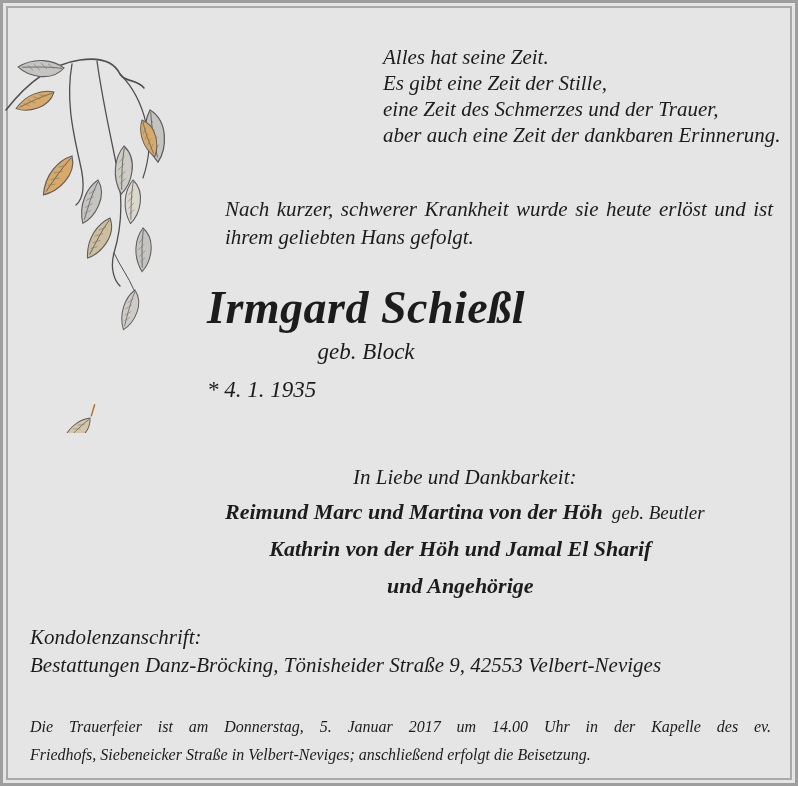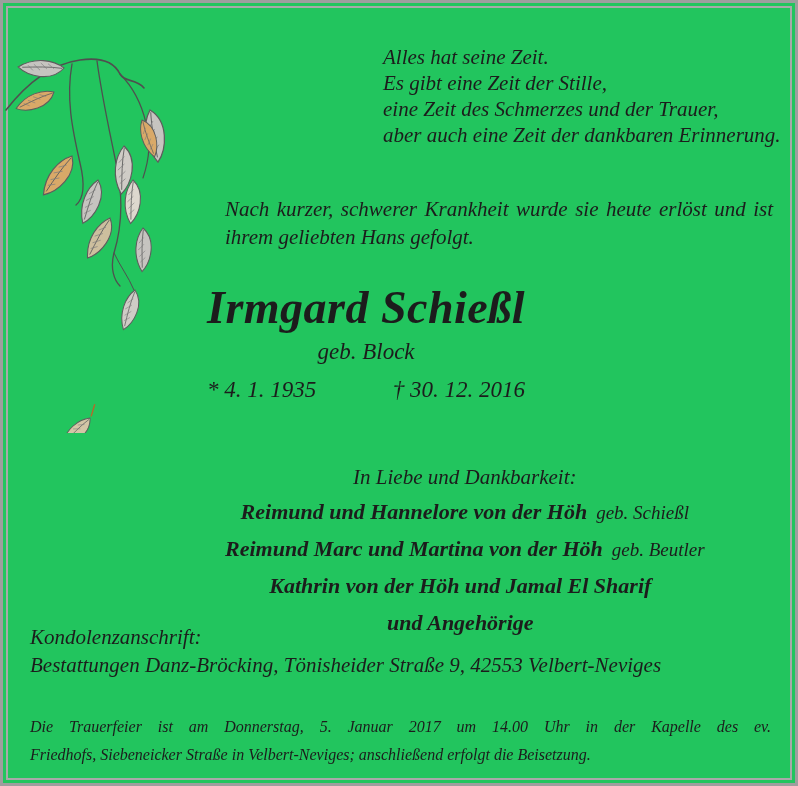--- a/index.html
+++ b/index.html
@@ -1,19 +1,19 @@
 <!DOCTYPE html>
 <html><head>
 <meta charset="utf-8">
 <style>
   html,body{margin:0;padding:0;background:#ffffff;}
   .page{
     position:relative;
     width:798px;height:786px;
-    background:#22c55e;
+    background:#e5e5e5;
     overflow:hidden;
     font-family:"Liberation Serif","DejaVu Serif",serif;
     font-style:italic;
     color:#1c1c1c;
     -webkit-font-smoothing:antialiased;
   }
   
   .frame-outer{position:absolute;inset:0;border:3px solid #9e9e9e;pointer-events:none;}
   .frame-inner{position:absolute;inset:6px;border:2px solid #a9a9a9;pointer-events:none;}
 
@@ -98,29 +98,25 @@
   <div class="announce">
     <div class="just">Nach kurzer, schwerer Krankheit wurde sie heute erlöst und ist</div>
     <div>ihrem geliebten Hans gefolgt.</div>
   </div>
 
   <div class="name-block">
     <div class="deceased-name">Irmgard Schießl</div>
     <div class="maiden">geb. Block</div>
     <div class="dates">
       <span>* 4. 1. 1935</span>
-      <span>† 30. 12. 2016</span>
     </div>
   </div>
 
   <div class="mourners">
     <div class="mourners-intro">In Liebe und Dankbarkeit:</div>
-    <div class="mourner-line">
-      <span>Reimund und Hannelore von der Höh</span><span class="suffix">geb. Schießl</span>
-    </div>
     <div class="mourner-line">
       <span>Reimund Marc und Martina von der Höh</span><span class="suffix">geb. Beutler</span>
     </div>
     <div class="mourner-line">
       <span>Kathrin von der Höh und Jamal El Sharif</span><span class="suffix"></span>
     </div>
     <div class="mourner-line">
       <span>und Angehörige</span><span class="suffix"></span>
     </div>
   </div>

